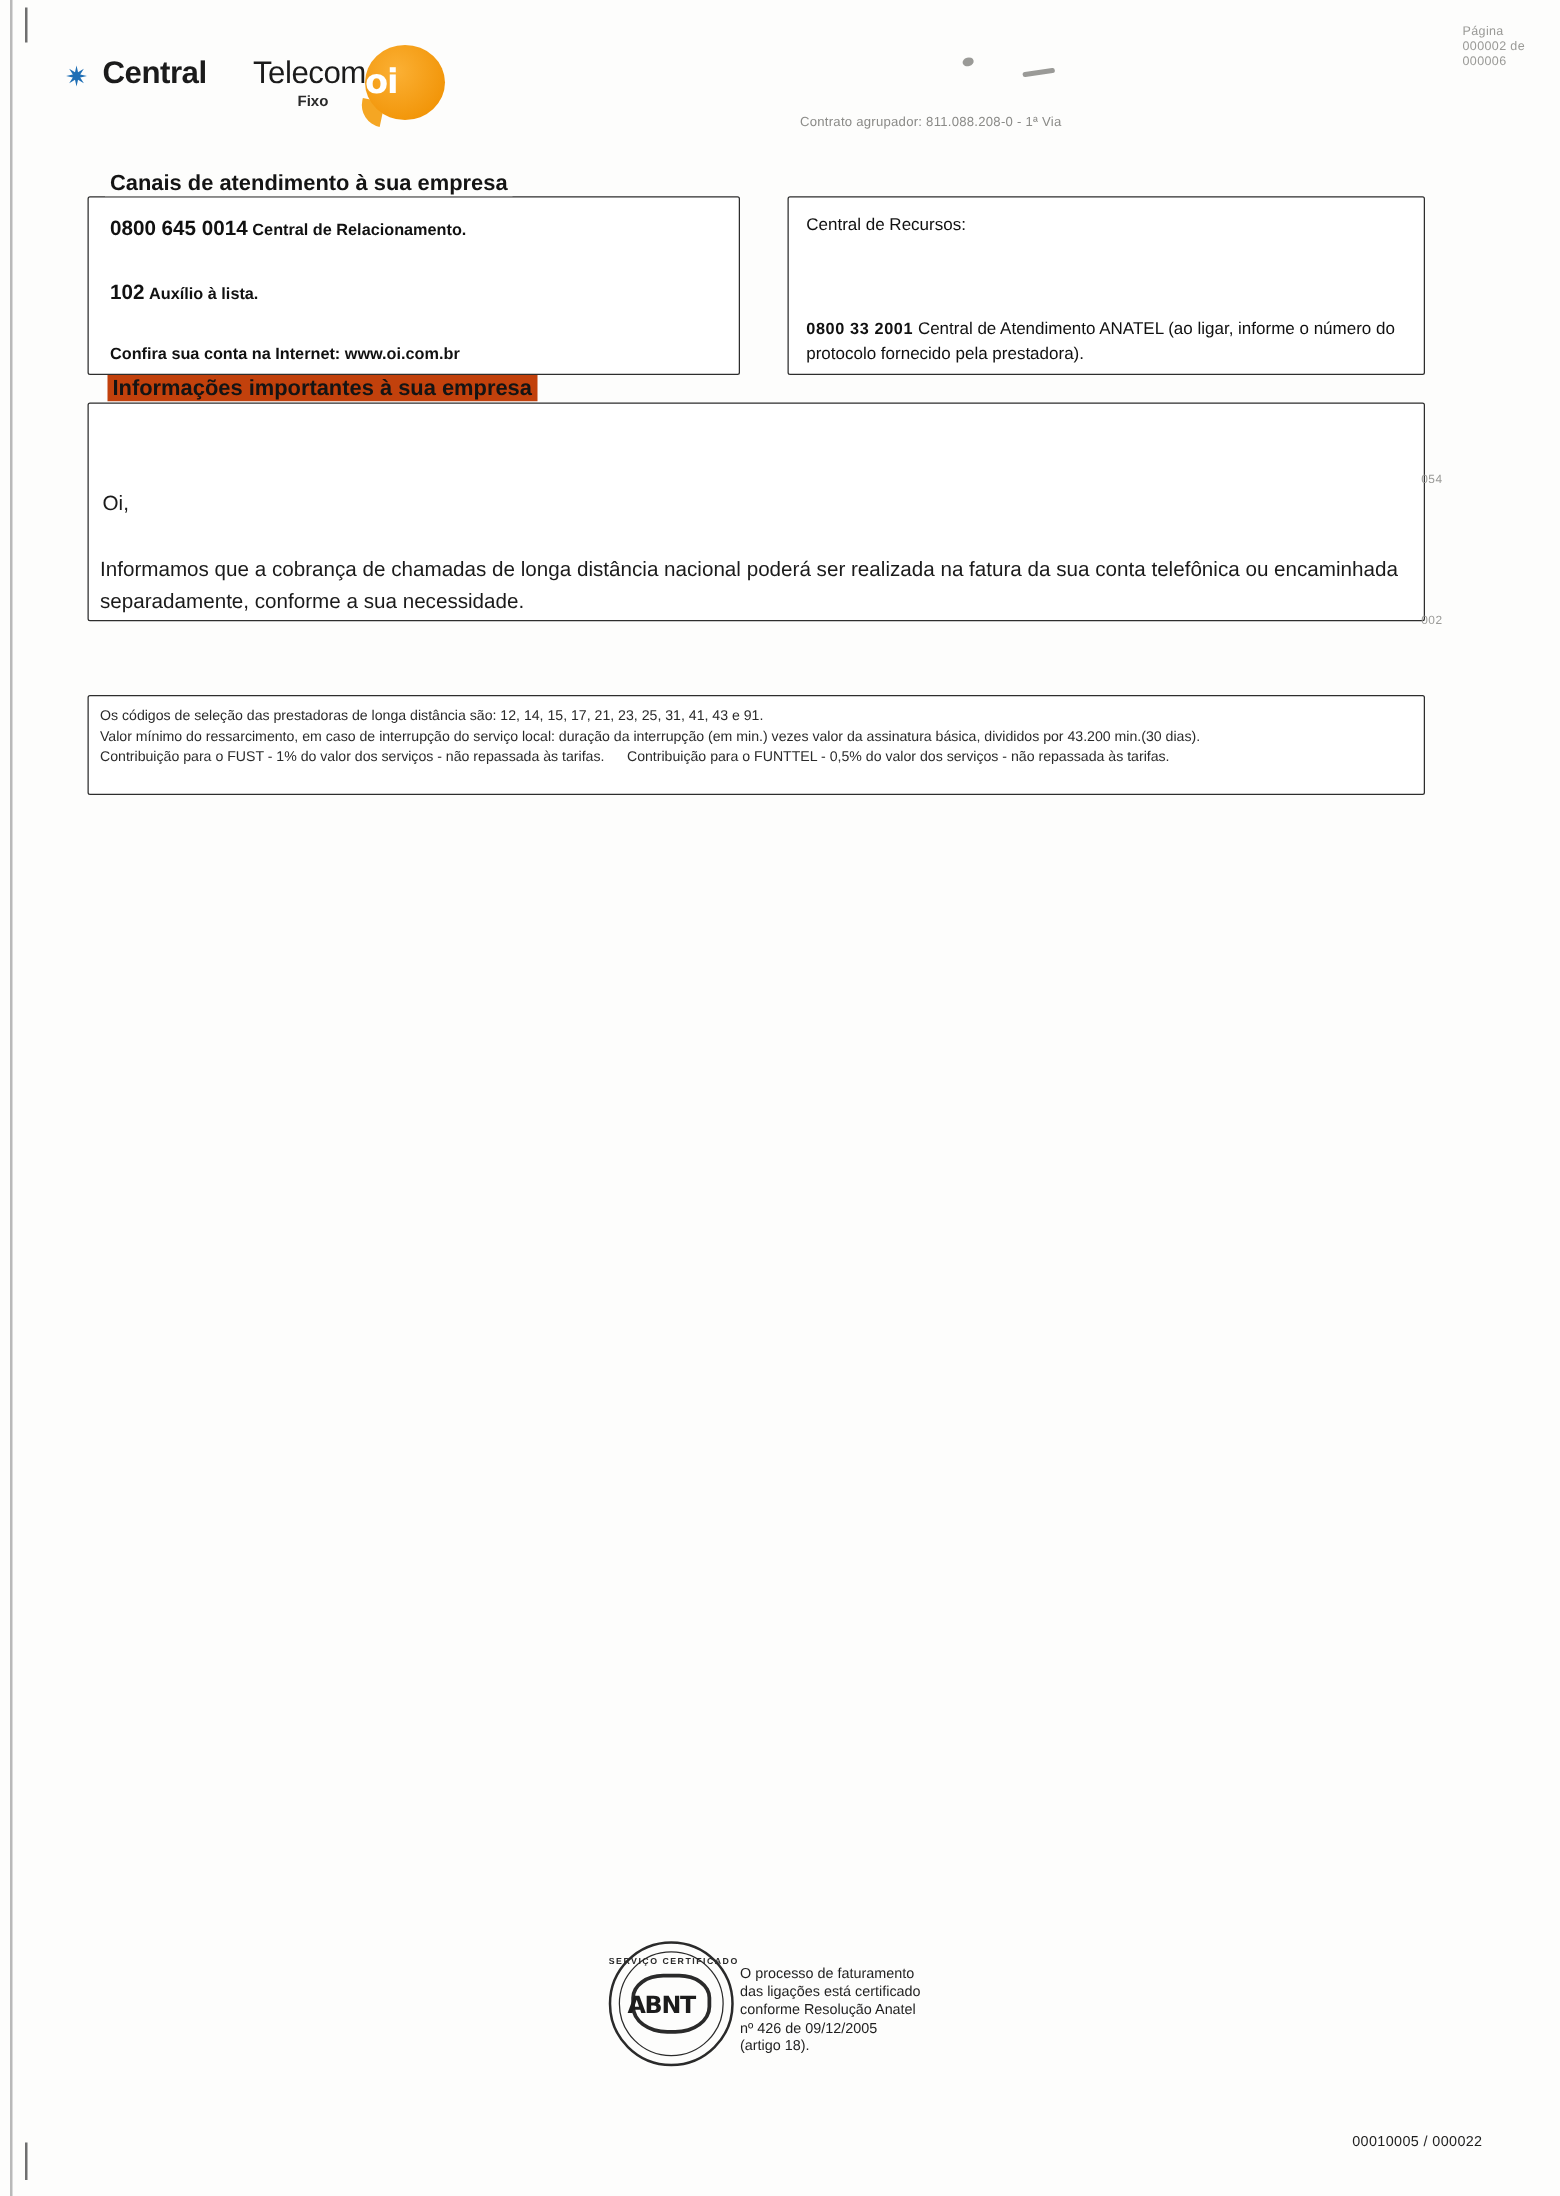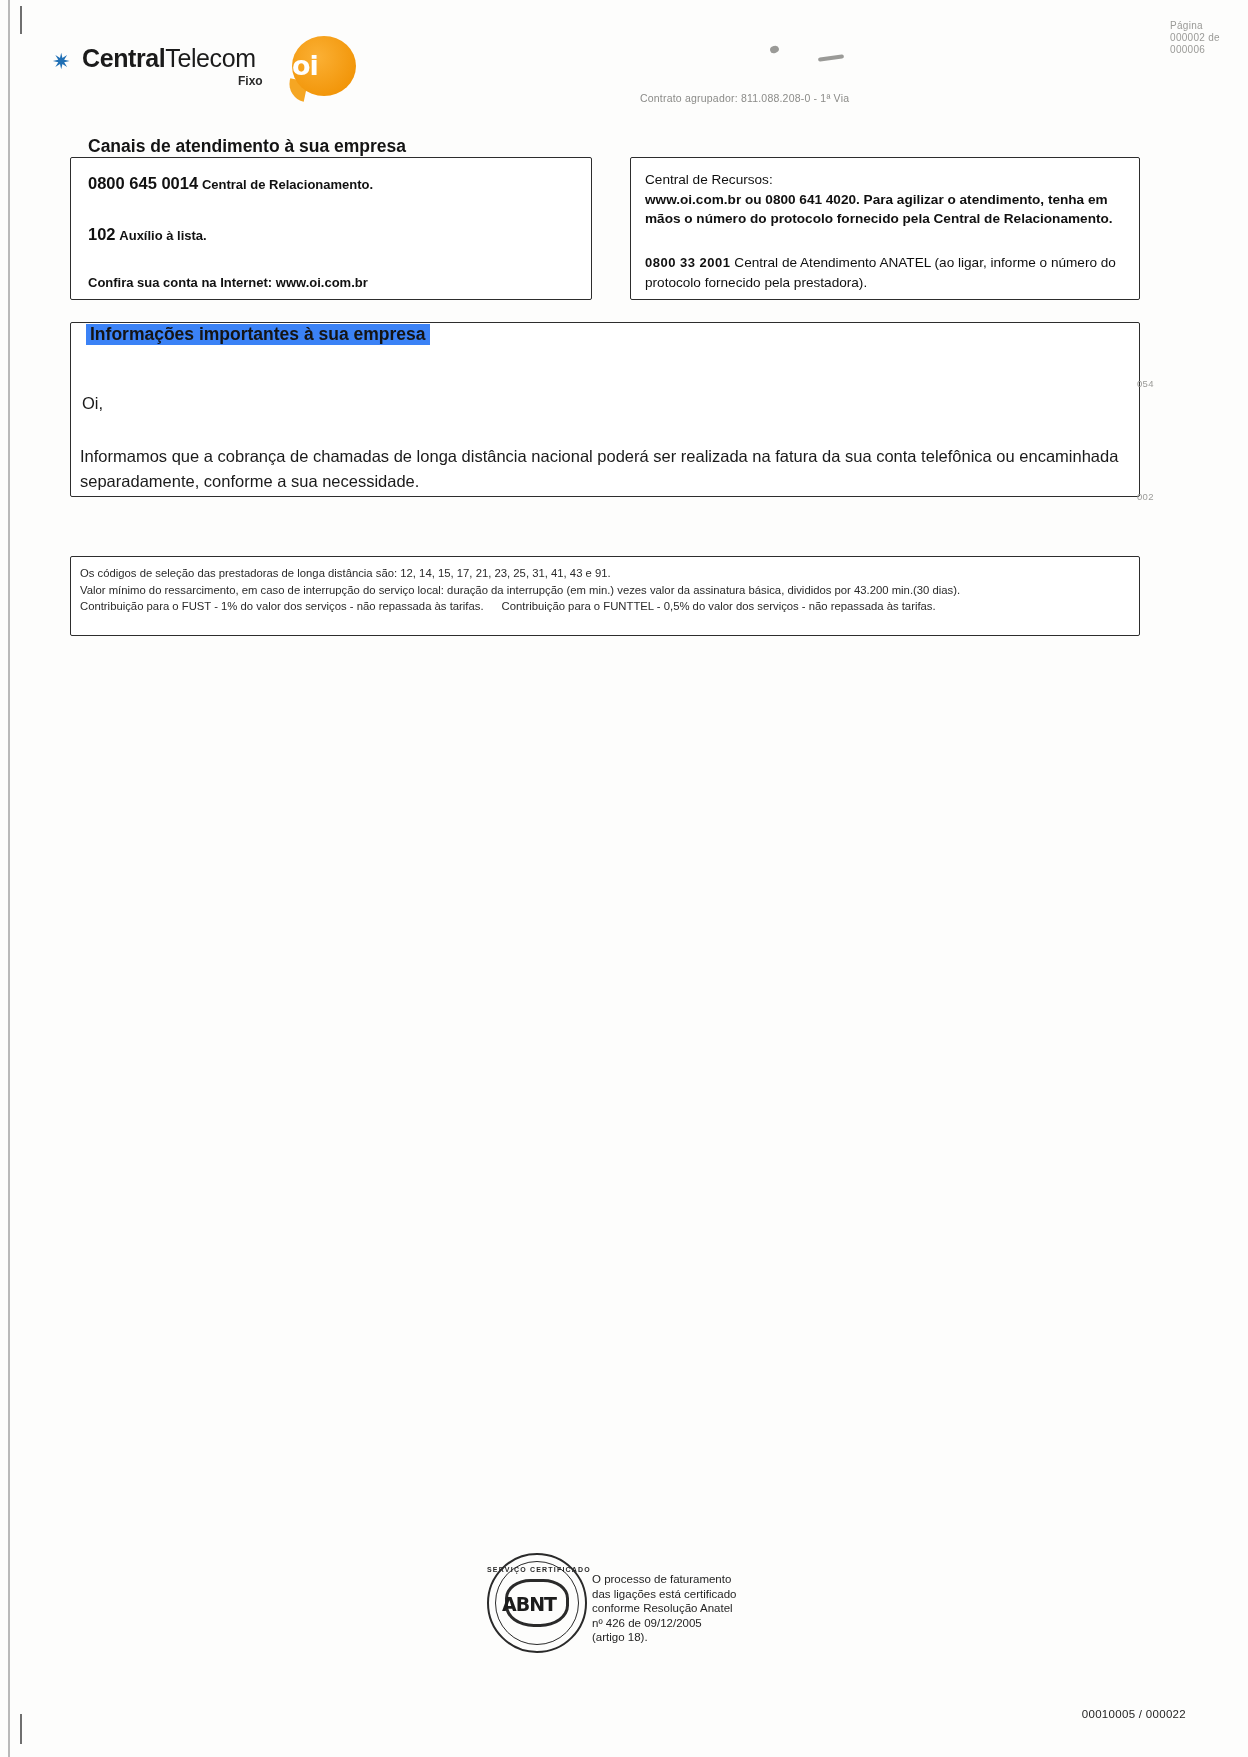--- a/index.html
+++ b/index.html
@@ -70,21 +70,21 @@
     position: absolute;
     left: 30px;
     top: 8px;
     font-size: 25px;
     font-weight: bold;
     letter-spacing: -0.4px;
     color: #1b1b1b;
     white-space: nowrap;
   }
   .logo-text .brand-strong { font-weight: bold; }
-  .logo-text .brand-light { font-weight: normal; }
+  .logo-text .brand-light { font-weight: normal; padding-left: 37px; }
   .logo-sub {
     position: absolute;
     left: 186px;
     top: 38px;
     font-size: 12px;
     font-weight: bold;
     color: #2a2a2a;
   }
   .oi-badge {
     position: absolute;
@@ -233,25 +233,25 @@
   .box-info {
     left: 70px;
     top: 322px;
     width: 1070px;
     height: 175px;
     border-radius: 2px;
   }
   .info-title {
     position: absolute;
     left: 86px;
-    top: 324px;
+    top: 300px;
     font-size: 17.5px;
     font-weight: bold;
     color: #141414;
-    background: #3b82f6;
+    background: #c2410c;
     padding: 0 4px;
   }
   .info-greet {
     position: absolute;
     left: 82px;
     top: 394px;
     font-size: 16.5px;
     color: #1b1b1b;
   }
   .info-para {
@@ -405,21 +405,20 @@
     <span class="big">102</span>
     <span class="sm">Auxílio à lista.</span>
   </div>
   <div class="ch-row ch-3">
     <span class="sm">Confira sua conta na Internet: www.oi.com.br</span>
   </div>
 
   <div class="box box-right"></div>
   <div class="rc-block rc-1">
     <div class="lead">Central de Recursos:</div>
-    <div class="bold">www.oi.com.br ou  0800 641 4020. Para agilizar o atendimento, tenha em mãos o número do protocolo fornecido pela Central de Relacionamento.</div>
   </div>
   <div class="rc-block rc-2">
     <span class="hot">0800 33 2001</span>
     <span>Central de Atendimento ANATEL (ao ligar, informe o número do protocolo fornecido pela prestadora).</span>
   </div>
 
   <div class="box box-info"></div>
   <div class="info-title">Informações importantes à sua empresa</div>
   <div class="code-mark code-054">054</div>
   <div class="info-greet">Oi,</div>

